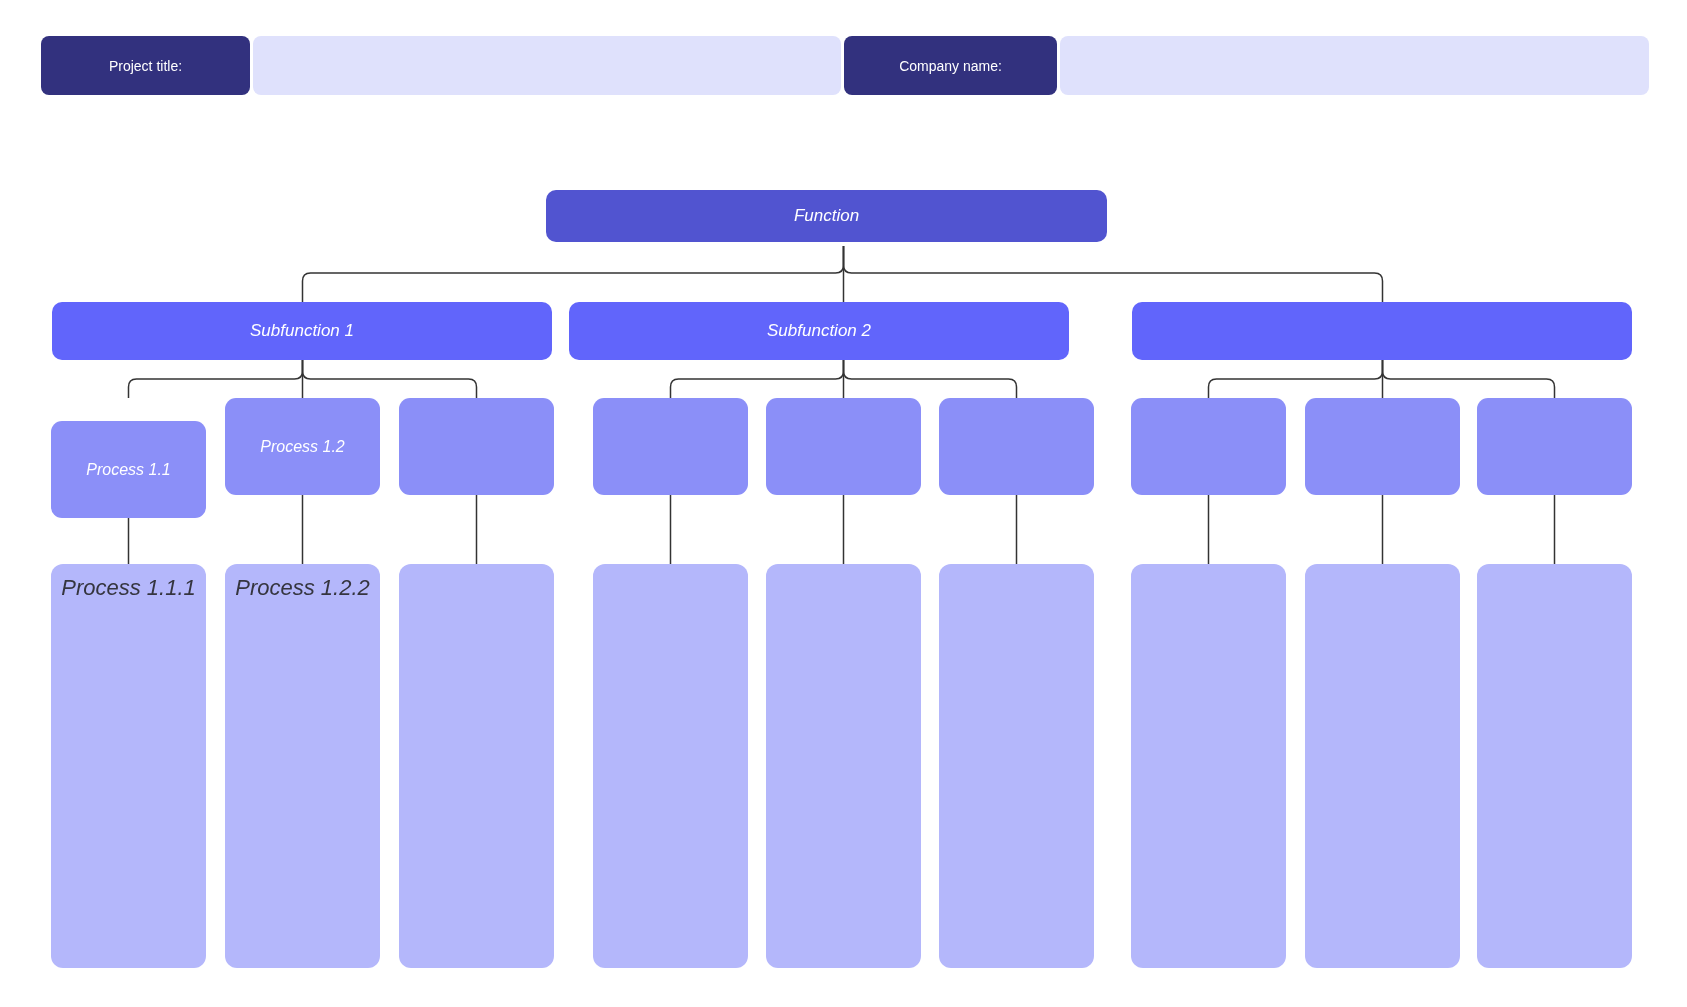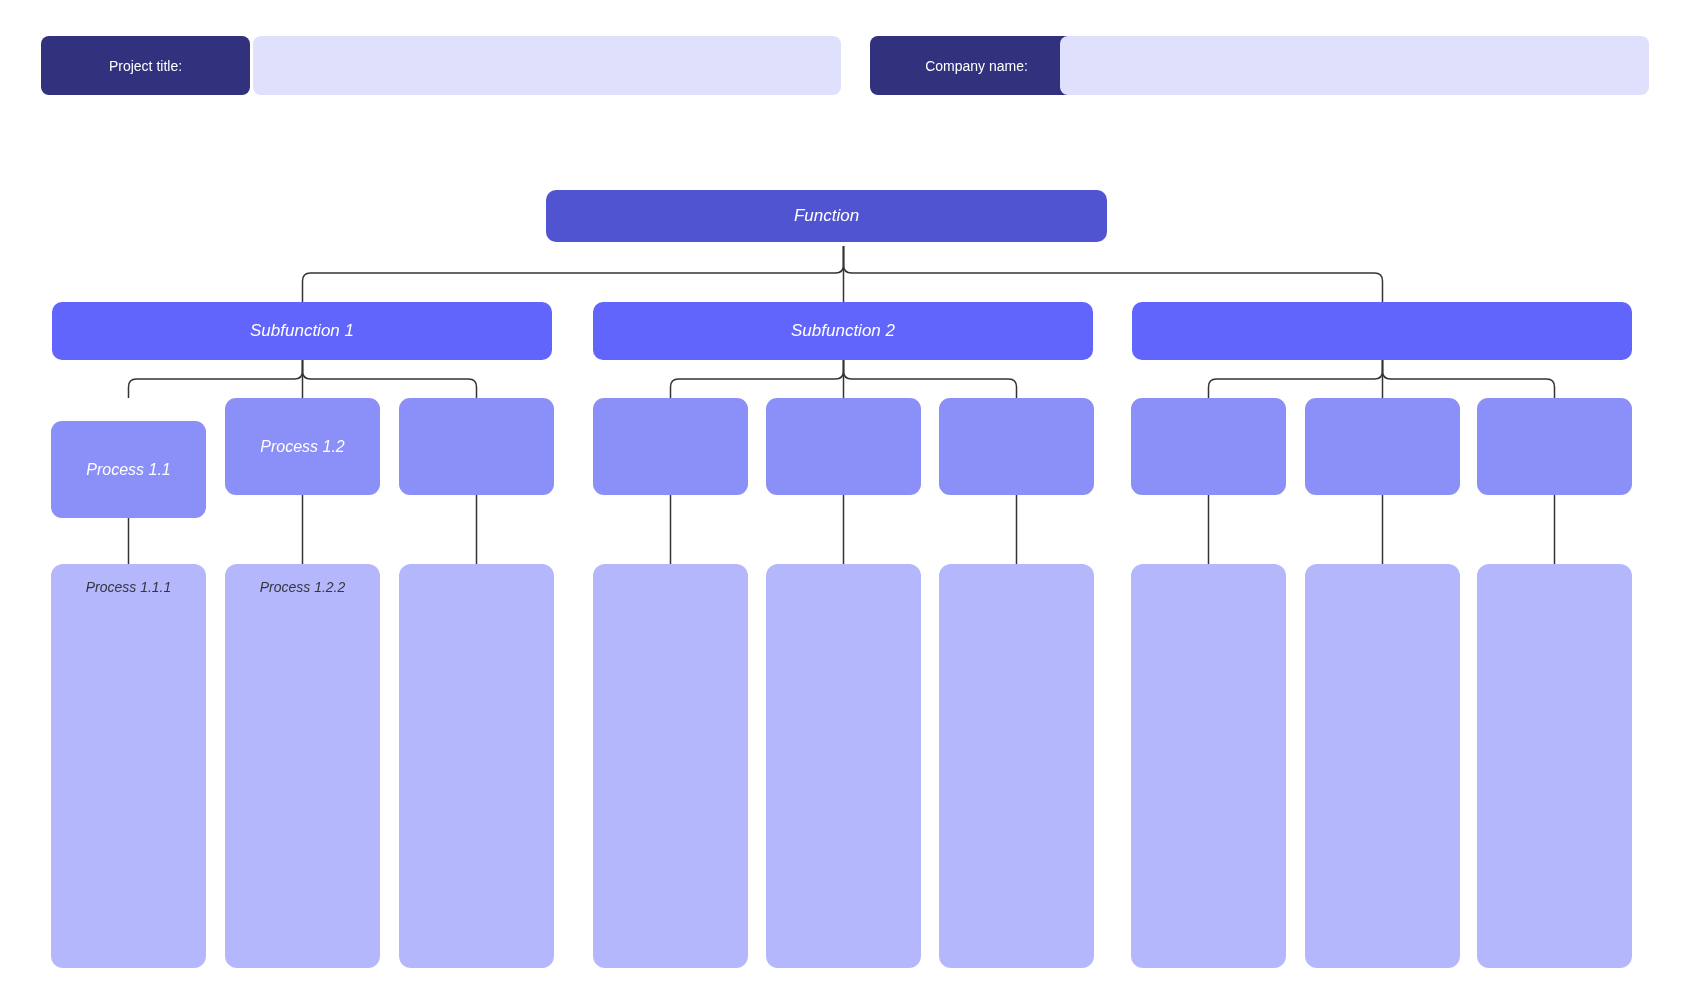--- a/index.html
+++ b/index.html
@@ -47,21 +47,21 @@
   }
   .function-box{background:var(--function-fill);left:546px;top:190px;width:561px;height:52px;}
   .subfunction-box{background:var(--subfunction-fill);top:302px;width:500px;height:58px;}
   .process-box{background:var(--process-fill);top:398px;width:155px;height:97px;font-size:16px;border-radius:11px;}
   .subprocess-box{
     background:var(--subprocess-fill);
     top:564px;width:155px;height:404px;
     border-radius:12px;
     color:var(--subprocess-text);
     font-style:italic;
-    font-size:14px;
+    font-size:22px;
     text-align:center;
     line-height:47px;
   }
   #connector-svg{position:absolute;left:0;top:0;pointer-events:none;}
   #connector-svg path, #connector-svg line{
     stroke:var(--connector);
     stroke-width:1.5;
     fill:none;
   }
 </style>
@@ -69,21 +69,21 @@
 <body>
 
 <div id="canvas">
 
   <div class="abs hdr-label" style="left:41px;width:209px;">
     <span>Project title:</span>
   </div>
   <div class="abs hdr-field" style="left:253px;width:588px;">
     <span></span>
   </div>
-  <div class="abs hdr-label" style="left:844px;width:213px;margin-left:26px;">
+  <div class="abs hdr-label" style="left:844px;width:213px;">
     <span>Company name:</span>
   </div>
   <div class="abs hdr-field" style="left:1060px;width:589px;">
     <span></span>
   </div>
 
   <svg id="connector-svg" width="1687" height="1007">
 
     <path d="M843.5 246 V302"></path>
     <path d="M843.5 246 V265 Q843.5 273 835.5 273 H310.5 Q302.5 273 302.5 281 V302"></path>
@@ -112,21 +112,21 @@
     <path d="M1554.5 495 V564"></path>
   </svg>
 
   <div class="abs node function-box">
     <span>Function</span>
   </div>
 
   <div class="abs node subfunction-box" style="left:52px;">
     <span>Subfunction 1</span>
   </div>
-  <div class="abs node subfunction-box" style="left:593px;text-align:center;">
+  <div class="abs node subfunction-box" style="left:569px;text-align:center;">
     <span>Subfunction 2</span>
   </div>
   <div class="abs node subfunction-box" style="left:1132px;">
     <span></span>
   </div>
 
   <div class="abs node process-box" style="left:51px;margin-top:23px;">
     <span>Process 1.1</span>
   </div>
   <div class="abs node process-box" style="left:225px;">

